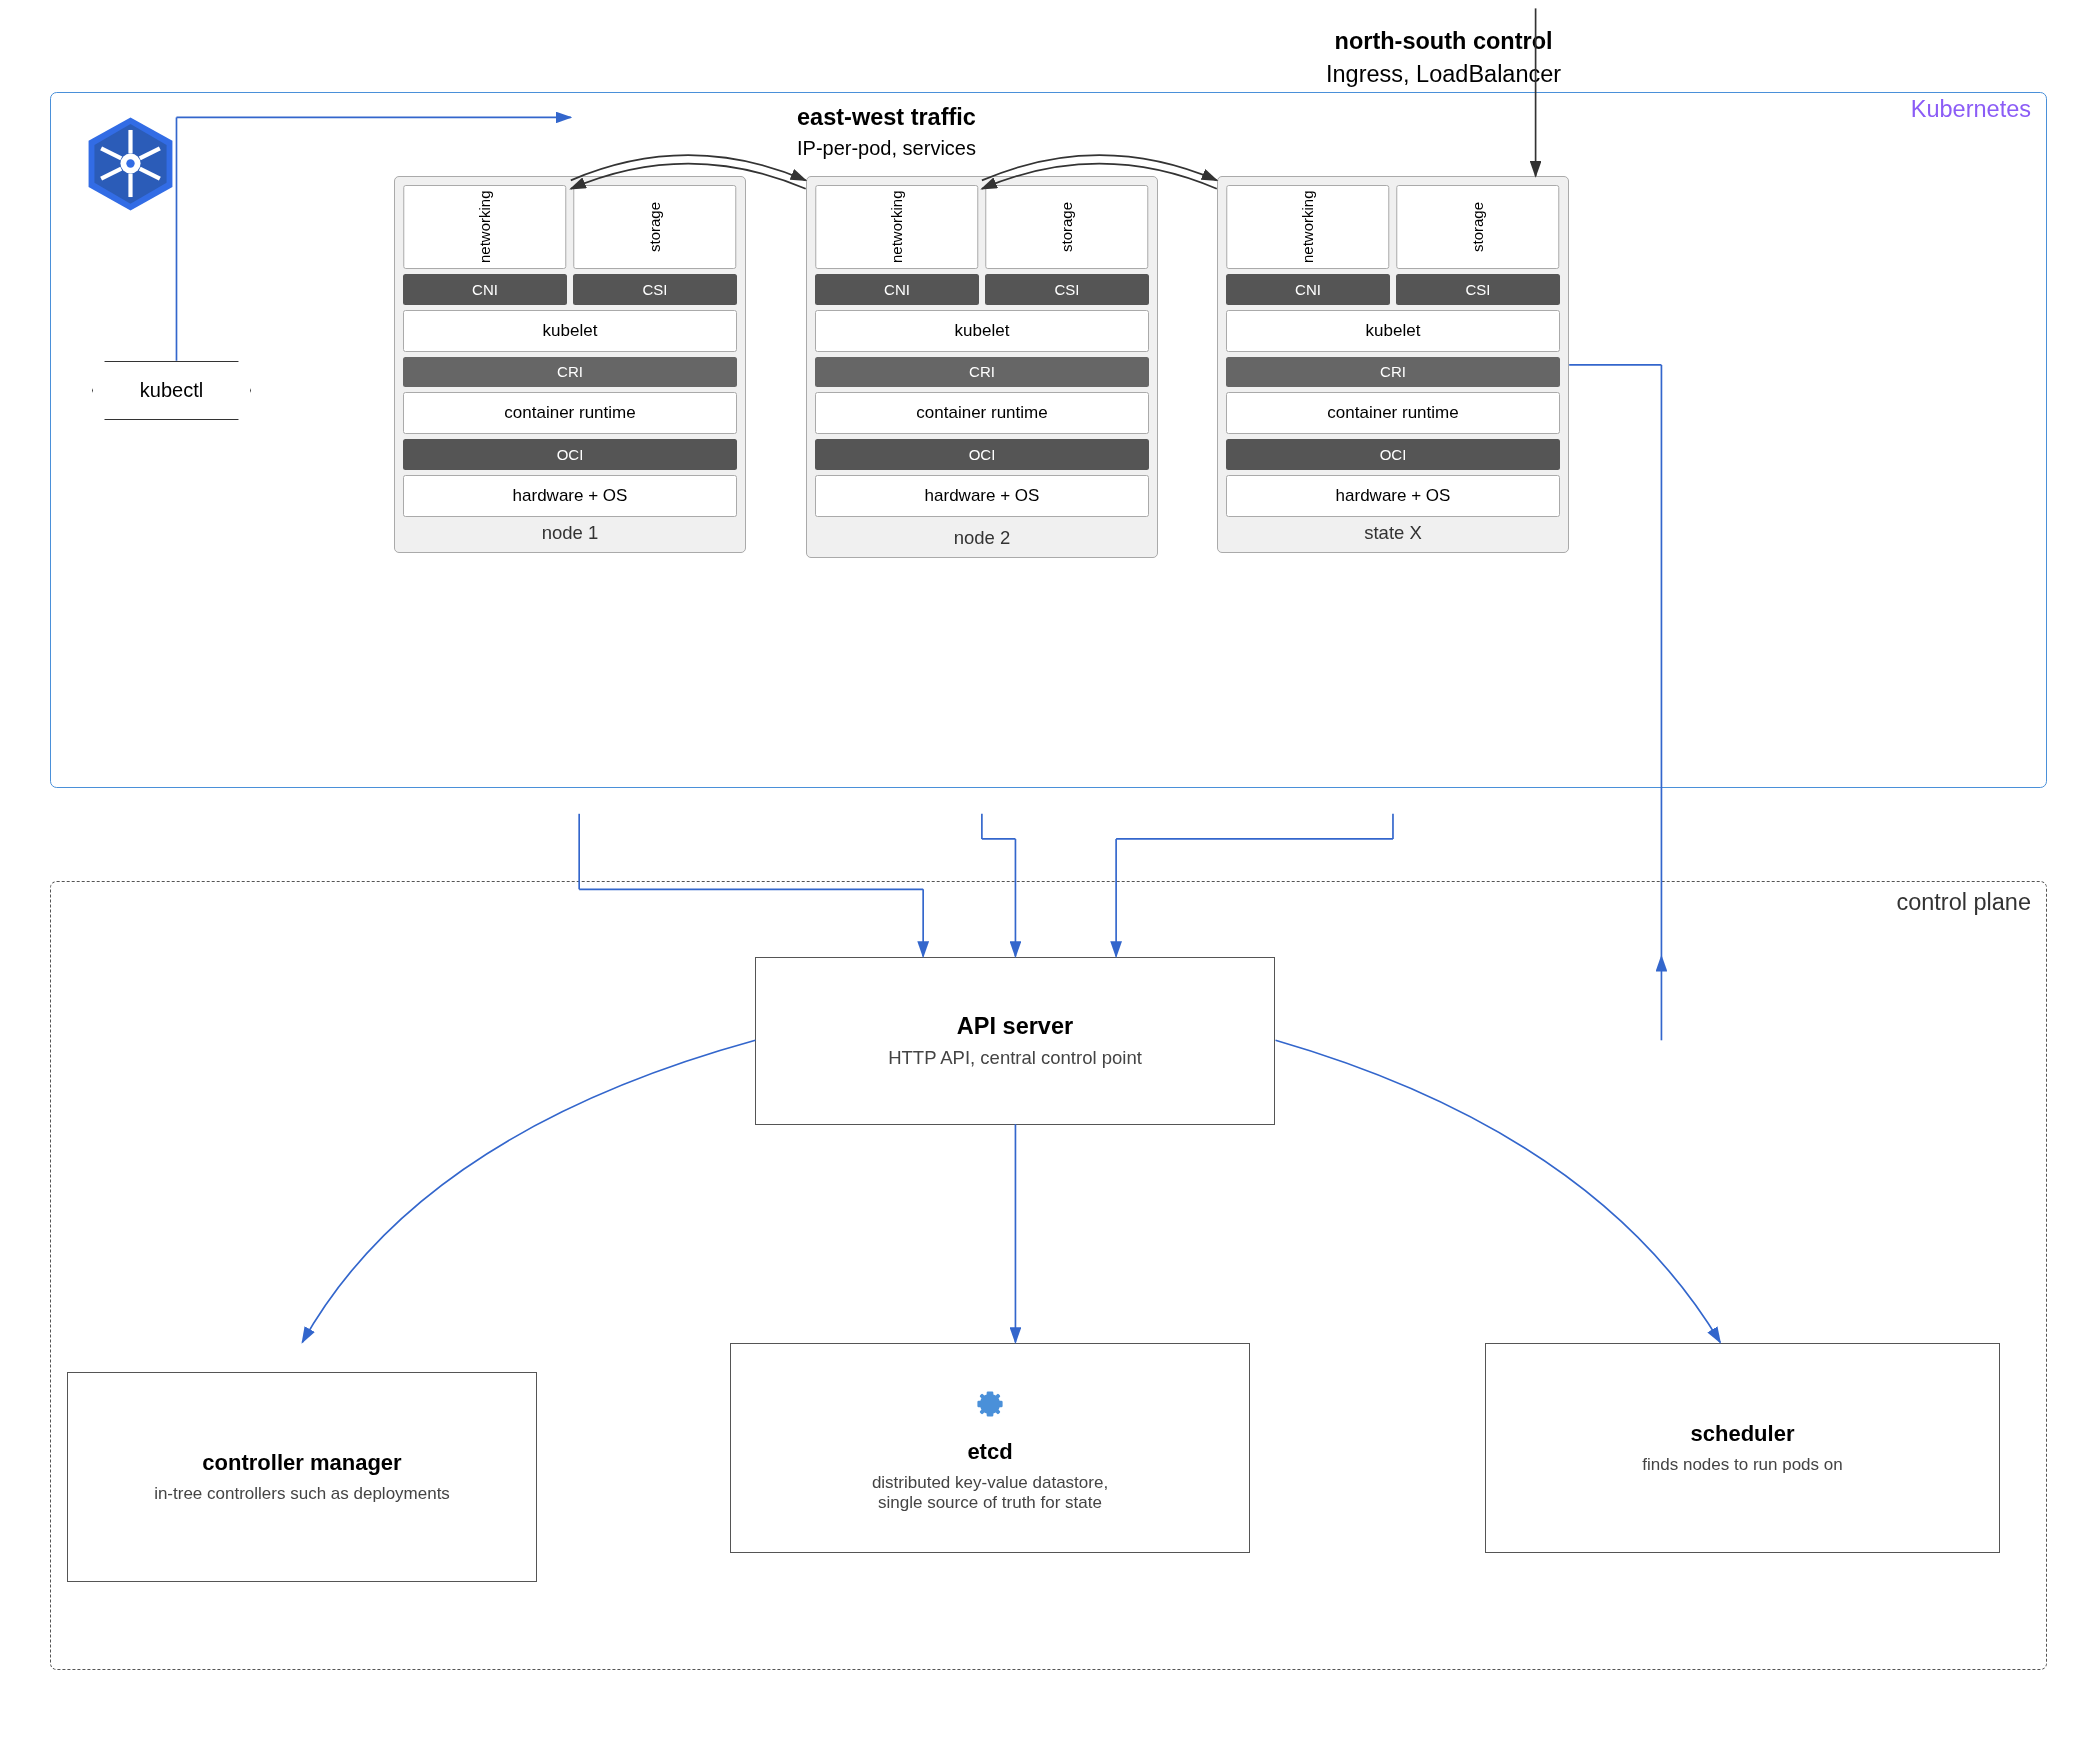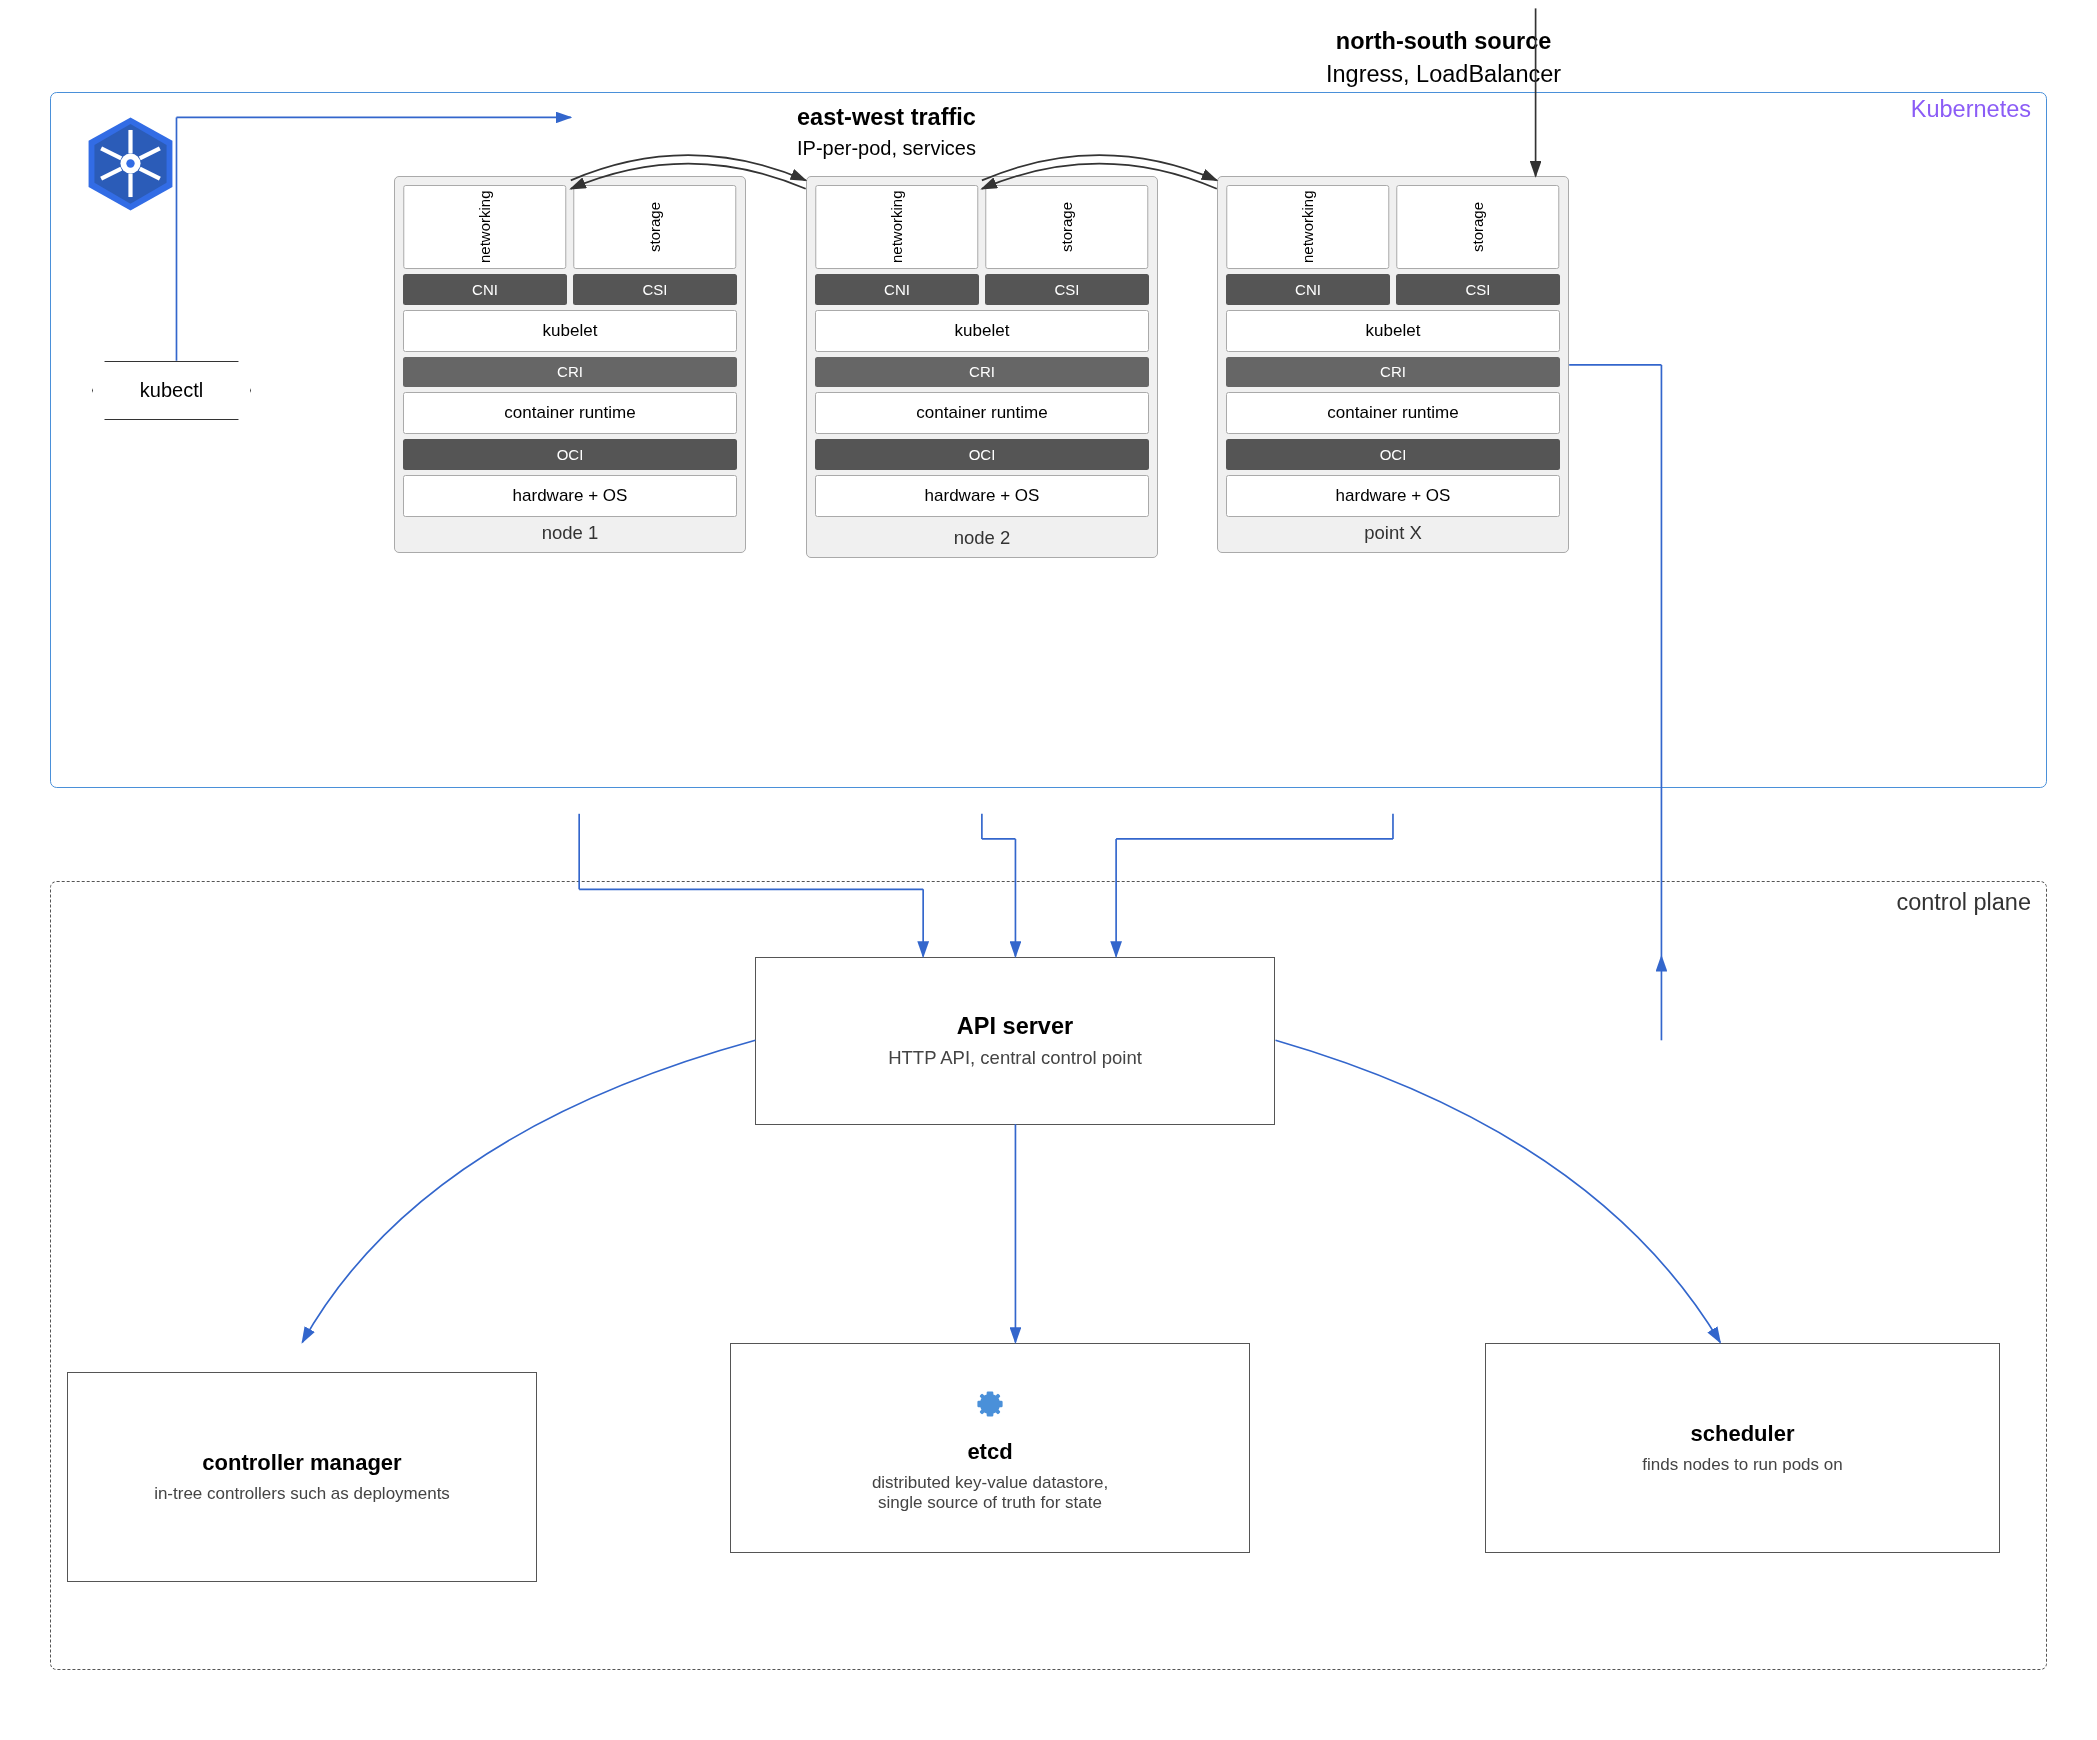--- a/index.html
+++ b/index.html
@@ -200,21 +200,21 @@
       height: 1740px;
       pointer-events: none;
     }
   </style>
 </head>
 <body>
 
 <div class="main-container">
 
   <div class="north-south-label">
-    <div class="bold">north-south source</div>
+    <div class="bold">north-south control</div>
     <div class="sub">Ingress, LoadBalancer</div>
   </div>
 
   <div class="k8s-box"></div>
   <div class="k8s-label">Kubernetes</div>
 
   <div class="k8s-logo">
     <svg viewBox="0 0 130 130" xmlns="http://www.w3.org/2000/svg">
       <polygon points="65,10 115,38 115,93 65,121 15,93 15,38" fill="#326CE5"></polygon>
       <polygon points="65,18 108,43 108,88 65,113 22,88 22,43" fill="#2B5CB8"></polygon>
@@ -281,21 +281,21 @@
     </div>
     <div style="display:flex;gap:6.7px;margin-bottom:5px;">
       <div style="flex:1;background:#555;color:#fff;text-align:center;padding:6.7px 0;font-size:15px;border-radius:2.5px;">CNI</div>
       <div style="flex:1;background:#555;color:#fff;text-align:center;padding:6.7px 0;font-size:15px;border-radius:2.5px;">CSI</div>
     </div>
     <div style="background:#fff;border:0.8px solid #aaa;text-align:center;padding:10px;font-size:17px;margin-bottom:5px;border-radius:2.5px;">kubelet</div>
     <div style="background:#666;color:#fff;text-align:center;padding:6.7px;font-size:15px;margin-bottom:5px;border-radius:2.5px;">CRI</div>
     <div style="background:#fff;border:0.8px solid #aaa;text-align:center;padding:10px;font-size:17px;margin-bottom:5px;border-radius:2.5px;">container runtime</div>
     <div style="background:#555;color:#fff;text-align:center;padding:6.7px;font-size:15px;margin-bottom:5px;border-radius:2.5px;">OCI</div>
     <div style="background:#fff;border:0.8px solid #aaa;text-align:center;padding:10px;font-size:17px;margin-bottom:5px;border-radius:2.5px;">hardware + OS</div>
-    <div style="text-align:center;font-size:18.5px;margin-top:3.4px;color:#333;">point X</div>
+    <div style="text-align:center;font-size:18.5px;margin-top:3.4px;color:#333;">state X</div>
   </div>
 
   <div class="control-plane-box"></div>
   <div class="control-plane-label">control plane</div>
 
   <div class="api-server-box">
     <div class="title">API server</div>
     <div class="sub">HTTP API, central control point</div>
   </div>
 

